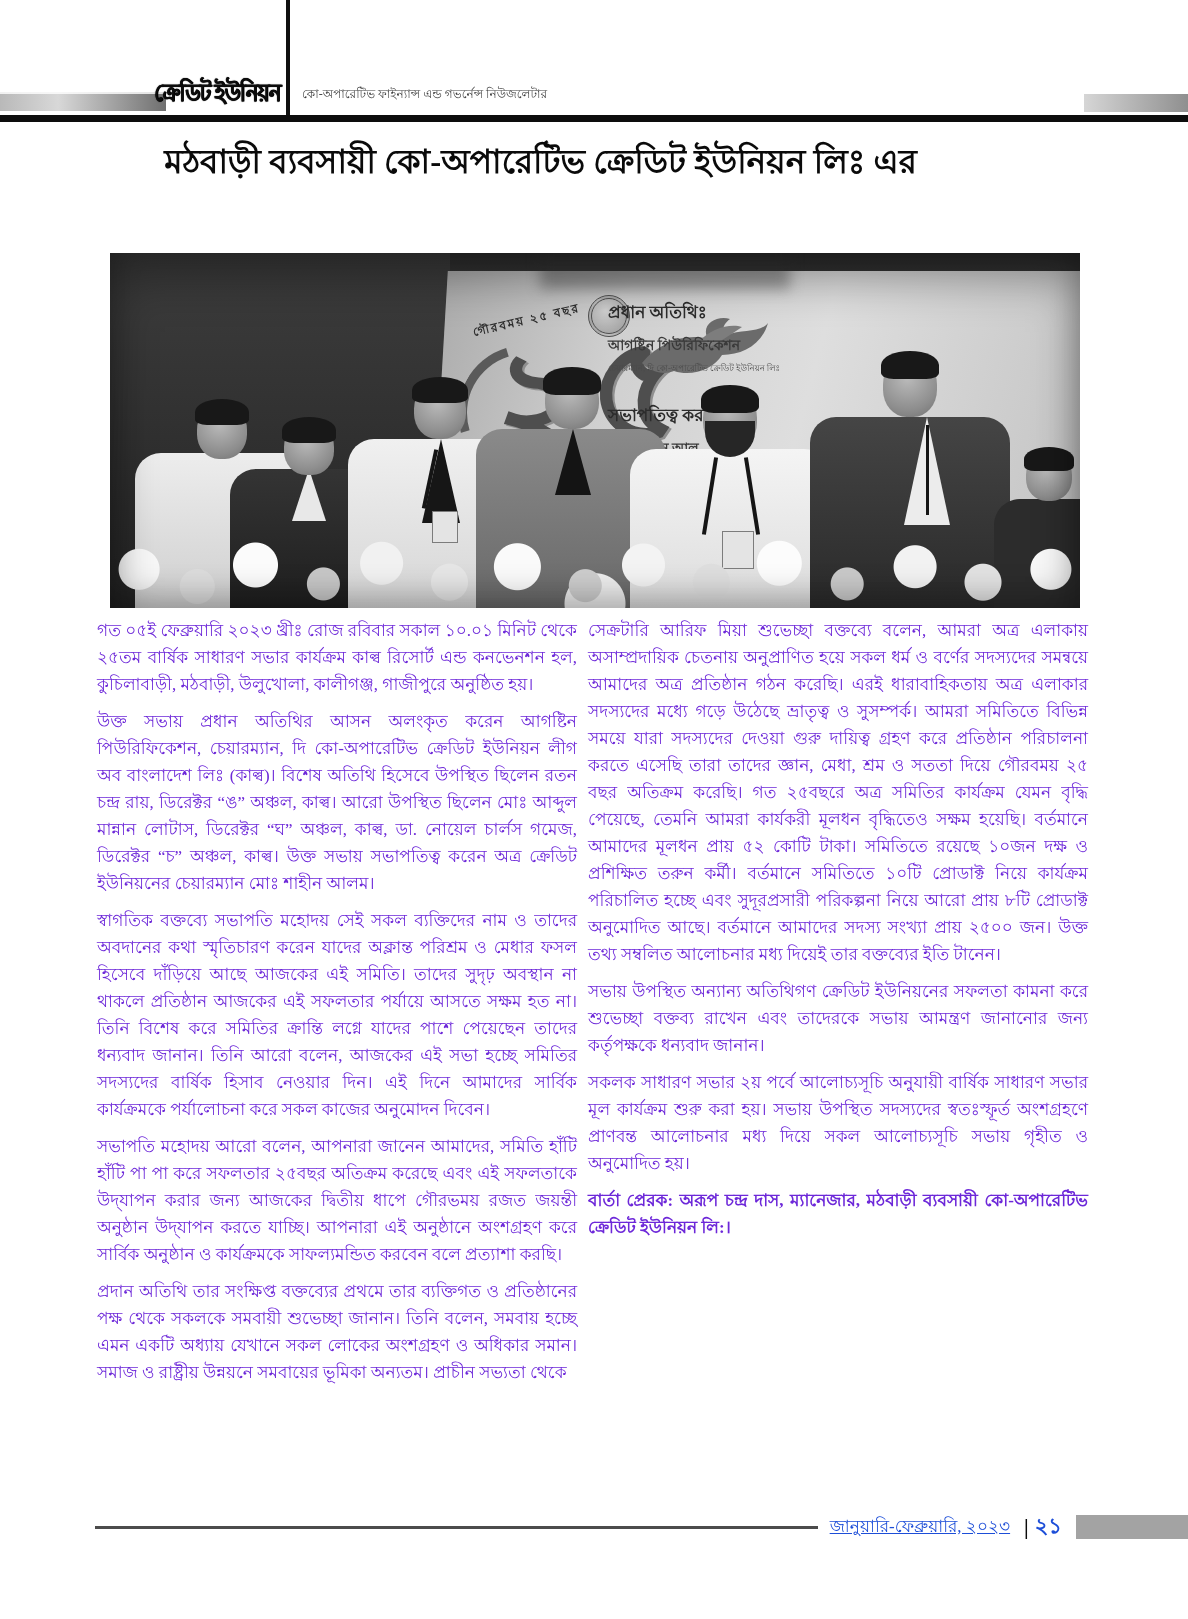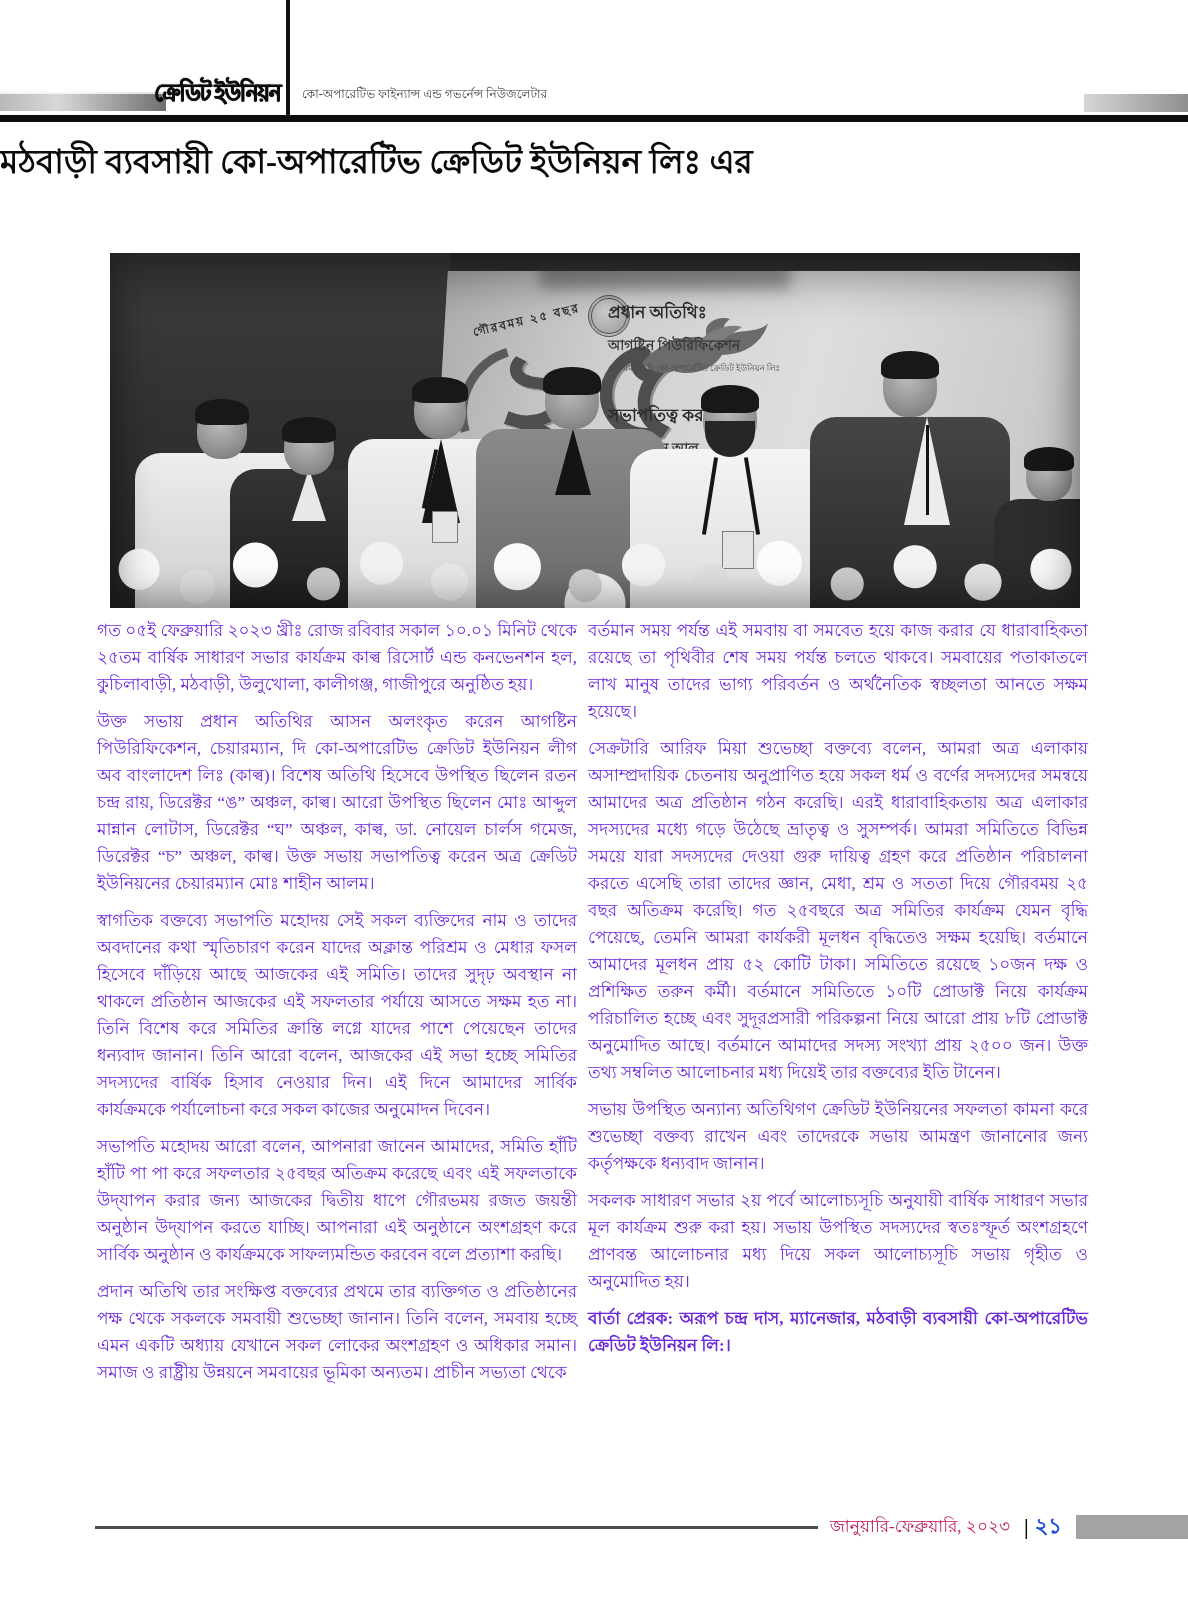--- a/index.html
+++ b/index.html
@@ -13,21 +13,21 @@
         box-shadow:inset 0 2px 0 rgba(255,255,255,.8);}
   .hdr-grad-right{position:absolute;left:1084px;top:94px;width:104px;height:18px;
         background:linear-gradient(to right,#d6d6d6,#8f8f8f);}
   .masthead{position:absolute;right:908px;top:80px;white-space:nowrap;font-size:21px;
         font-weight:bold;letter-spacing:-1px;color:#0c0c0c;
         text-shadow:0 0 1px #000,1px 0 0 #000;transform:scaleY(1.15);transform-origin:bottom;}
   .newsletter-name{position:absolute;left:302px;top:85px;font-size:12px;color:#3e3e3e;white-space:nowrap;}
   .hdr-rule{position:absolute;left:0;top:115px;width:1188px;height:7px;background:#0d0d0d;}
 
   
-  .title1{position:absolute;left:0;top:136px;width:1081px;
+  .title1{position:absolute;left:0;top:136px;width:1081px;text-align:center;
         font-size:33px;font-weight:bold;color:#0a0a0a;}
   .title2{position:absolute;left:0;top:182px;width:1188px;text-align:center;
         font-size:41px;font-weight:bold;color:#0a0a0a;}
 
   
   .photo{position:absolute;left:110px;top:253px;width:970px;height:355px;background:#474747;overflow:hidden;}
   .photo::after{content:"";position:absolute;inset:0;
         box-shadow:inset 0 24px 46px rgba(0,0,0,.38),inset 0 -14px 30px rgba(0,0,0,.22);pointer-events:none;}
   .ceiling{position:absolute;left:0;top:0;width:100%;height:92px;
         background:linear-gradient(180deg,#2e2e2e,#4b4b4b);}
@@ -90,21 +90,21 @@
   
   .col{position:absolute;top:617px;font-size:17px;line-height:27px;text-align:justify;color:#6d28d9;}
   .col-left{left:97px;width:480px;}
   .col-right{left:588px;width:500px;}
   .col p{margin:0 0 10px 0;}
   .sender{font-weight:bold;}
 
   
   .footer{position:absolute;left:95px;right:0;top:1512px;height:30px;display:flex;align-items:center;}
   .f-rule{flex:1;height:3px;background:#4c4c4c;}
-  .f-issue{margin:0 8px 0 12px;font-size:17px;color:#be185d;white-space:nowrap;}
+  .f-issue{margin:0 8px 0 12px;font-size:17px;color:#1d4ed8;white-space:nowrap;text-decoration:underline;}
   .f-sep{font-size:21px;font-weight:bold;margin:0 6px;color:#0c0c0c;}
   .f-page{font-size:21px;font-weight:bold;color:#1d4ed8;}
   .f-bar{width:112px;height:24px;background:#a3a3a3;margin-left:14px;}
 </style>
 </head>
 <body>
 
 <div class="page">
 
   <div class="hdr-vline"></div>
@@ -198,21 +198,20 @@
 
   <div class="col col-left">
     <p>গত ০৫ই ফেব্রুয়ারি ২০২৩ খ্রীঃ রোজ রবিবার সকাল ১০.০১ মিনিট থেকে ২৫তম বার্ষিক সাধারণ সভার কার্যক্রম কাল্ব রিসোর্ট এন্ড কনভেনশন হল, কুচিলাবাড়ী, মঠবাড়ী, উলুখোলা, কালীগঞ্জ, গাজীপুরে অনুষ্ঠিত হয়।</p>
     <p>উক্ত সভায় প্রধান অতিথির আসন অলংকৃত করেন আগষ্টিন পিউরিফিকেশন, চেয়ারম্যান, দি কো-অপারেটিভ ক্রেডিট ইউনিয়ন লীগ অব বাংলাদেশ লিঃ (কাল্ব)। বিশেষ অতিথি হিসেবে উপস্থিত ছিলেন রতন চন্দ্র রায়, ডিরেক্টর “ঙ” অঞ্চল, কাল্ব। আরো উপস্থিত ছিলেন মোঃ আব্দুল মান্নান লোটাস, ডিরেক্টর “ঘ” অঞ্চল, কাল্ব,  ডা. নোয়েল চার্লস গমেজ, ডিরেক্টর “চ” অঞ্চল, কাল্ব। উক্ত সভায় সভাপতিত্ব করেন অত্র ক্রেডিট ইউনিয়নের চেয়ারম্যান মোঃ শাহীন আলম।</p>
     <p>স্বাগতিক বক্তব্যে সভাপতি মহোদয় সেই সকল ব্যক্তিদের নাম ও তাদের অবদানের কথা স্মৃতিচারণ করেন যাদের অক্লান্ত পরিশ্রম ও মেধার ফসল হিসেবে দাঁড়িয়ে আছে আজকের এই সমিতি। তাদের সুদৃঢ় অবস্থান না থাকলে প্রতিষ্ঠান আজকের এই সফলতার পর্যায়ে আসতে সক্ষম হত না। তিনি বিশেষ করে সমিতির ক্রান্তি লগ্নে যাদের পাশে পেয়েছেন তাদের ধন্যবাদ জানান। তিনি আরো বলেন, আজকের এই সভা হচ্ছে সমিতির সদস্যদের বার্ষিক হিসাব নেওয়ার দিন। এই দিনে আমাদের সার্বিক কার্যক্রমকে পর্যালোচনা করে সকল কাজের অনুমোদন দিবেন।</p>
     <p>সভাপতি মহোদয় আরো বলেন, আপনারা জানেন আমাদের, সমিতি হাঁটি হাঁটি পা পা করে সফলতার ২৫বছর অতিক্রম করেছে এবং এই সফলতাকে উদ্‌যাপন করার জন্য আজকের দ্বিতীয় ধাপে গৌরভময় রজত জয়ন্তী অনুষ্ঠান উদ্‌যাপন করতে যাচ্ছি। আপনারা এই অনুষ্ঠানে অংশগ্রহণ করে সার্বিক অনুষ্ঠান ও কার্যক্রমকে সাফল্যমন্ডিত করবেন বলে প্রত্যাশা করছি।</p>
     <p>প্রদান অতিথি তার সংক্ষিপ্ত বক্তব্যের প্রথমে তার ব্যক্তিগত ও প্রতিষ্ঠানের পক্ষ থেকে সকলকে সমবায়ী শুভেচ্ছা জানান। তিনি বলেন, সমবায় হচ্ছে এমন একটি অধ্যায় যেখানে সকল লোকের অংশগ্রহণ ও অধিকার সমান। সমাজ ও রাষ্ট্রীয় উন্নয়নে সমবায়ের ভূমিকা অন্যতম। প্রাচীন সভ্যতা থেকে</p>
   </div>
 
   <div class="col col-right">
-    <p>বর্তমান সময় পর্যন্ত এই সমবায় বা সমবেত হয়ে কাজ করার যে ধারাবাহিকতা রয়েছে তা পৃথিবীর শেষ সময় পর্যন্ত চলতে থাকবে। সমবায়ের পতাকাতলে লাখ মানুষ তাদের ভাগ্য পরিবর্তন ও অর্থনৈতিক স্বচ্ছলতা আনতে সক্ষম হয়েছে।</p>
     <p>সেক্রটারি আরিফ মিয়া শুভেচ্ছা বক্তব্যে বলেন, আমরা অত্র এলাকায় অসাম্প্রদায়িক চেতনায় অনুপ্রাণিত হয়ে সকল ধর্ম ও বর্ণের সদস্যদের সমন্বয়ে আমাদের অত্র প্রতিষ্ঠান গঠন করেছি। এরই ধারাবাহিকতায় অত্র এলাকার সদস্যদের মধ্যে গড়ে উঠেছে ভ্রাতৃত্ব ও সুসম্পর্ক। আমরা সমিতিতে বিভিন্ন সময়ে যারা সদস্যদের দেওয়া গুরু দায়িত্ব গ্রহণ করে প্রতিষ্ঠান পরিচালনা করতে এসেছি তারা তাদের জ্ঞান, মেধা, শ্রম ও সততা দিয়ে গৌরবময় ২৫ বছর অতিক্রম করেছি। গত ২৫বছরে অত্র সমিতির কার্যক্রম যেমন বৃদ্ধি পেয়েছে, তেমনি আমরা কার্যকরী মূলধন বৃদ্ধিতেও সক্ষম হয়েছি। বর্তমানে আমাদের মূলধন প্রায় ৫২ কোটি টাকা। সমিতিতে রয়েছে ১০জন দক্ষ ও প্রশিক্ষিত তরুন কর্মী। বর্তমানে সমিতিতে ১০টি প্রোডাক্ট নিয়ে কার্যক্রম পরিচালিত হচ্ছে এবং সুদূরপ্রসারী পরিকল্পনা নিয়ে আরো প্রায় ৮টি প্রোডাক্ট অনুমোদিত আছে। বর্তমানে আমাদের সদস্য সংখ্যা প্রায় ২৫০০ জন। উক্ত তথ্য সম্বলিত আলোচনার মধ্য দিয়েই তার বক্তব্যের ইতি টানেন।</p>
     <p>সভায় উপস্থিত অন্যান্য অতিথিগণ ক্রেডিট ইউনিয়নের সফলতা কামনা করে শুভেচ্ছা বক্তব্য রাখেন এবং তাদেরকে সভায় আমন্ত্রণ জানানোর জন্য কর্তৃপক্ষকে ধন্যবাদ জানান।</p>
     <p>সকলক সাধারণ সভার ২য় পর্বে আলোচ্যসূচি অনুযায়ী বার্ষিক সাধারণ সভার মূল কার্যক্রম শুরু করা হয়। সভায় উপস্থিত সদস্যদের স্বতঃস্ফূর্ত অংশগ্রহণে প্রাণবন্ত আলোচনার মধ্য দিয়ে সকল আলোচ্যসূচি সভায় গৃহীত ও অনুমোদিত হয়।</p>
     <p class="sender">বার্তা প্রেরক: অরূপ চন্দ্র দাস, ম্যানেজার, মঠবাড়ী ব্যবসায়ী কো-অপারেটিভ ক্রেডিট ইউনিয়ন লি:।</p>
   </div>
 
   <div class="footer">
     <div class="f-rule"></div>
     <div class="f-issue">জানুয়ারি-ফেব্রুয়ারি, ২০২৩</div>
     <div class="f-sep">|</div>

